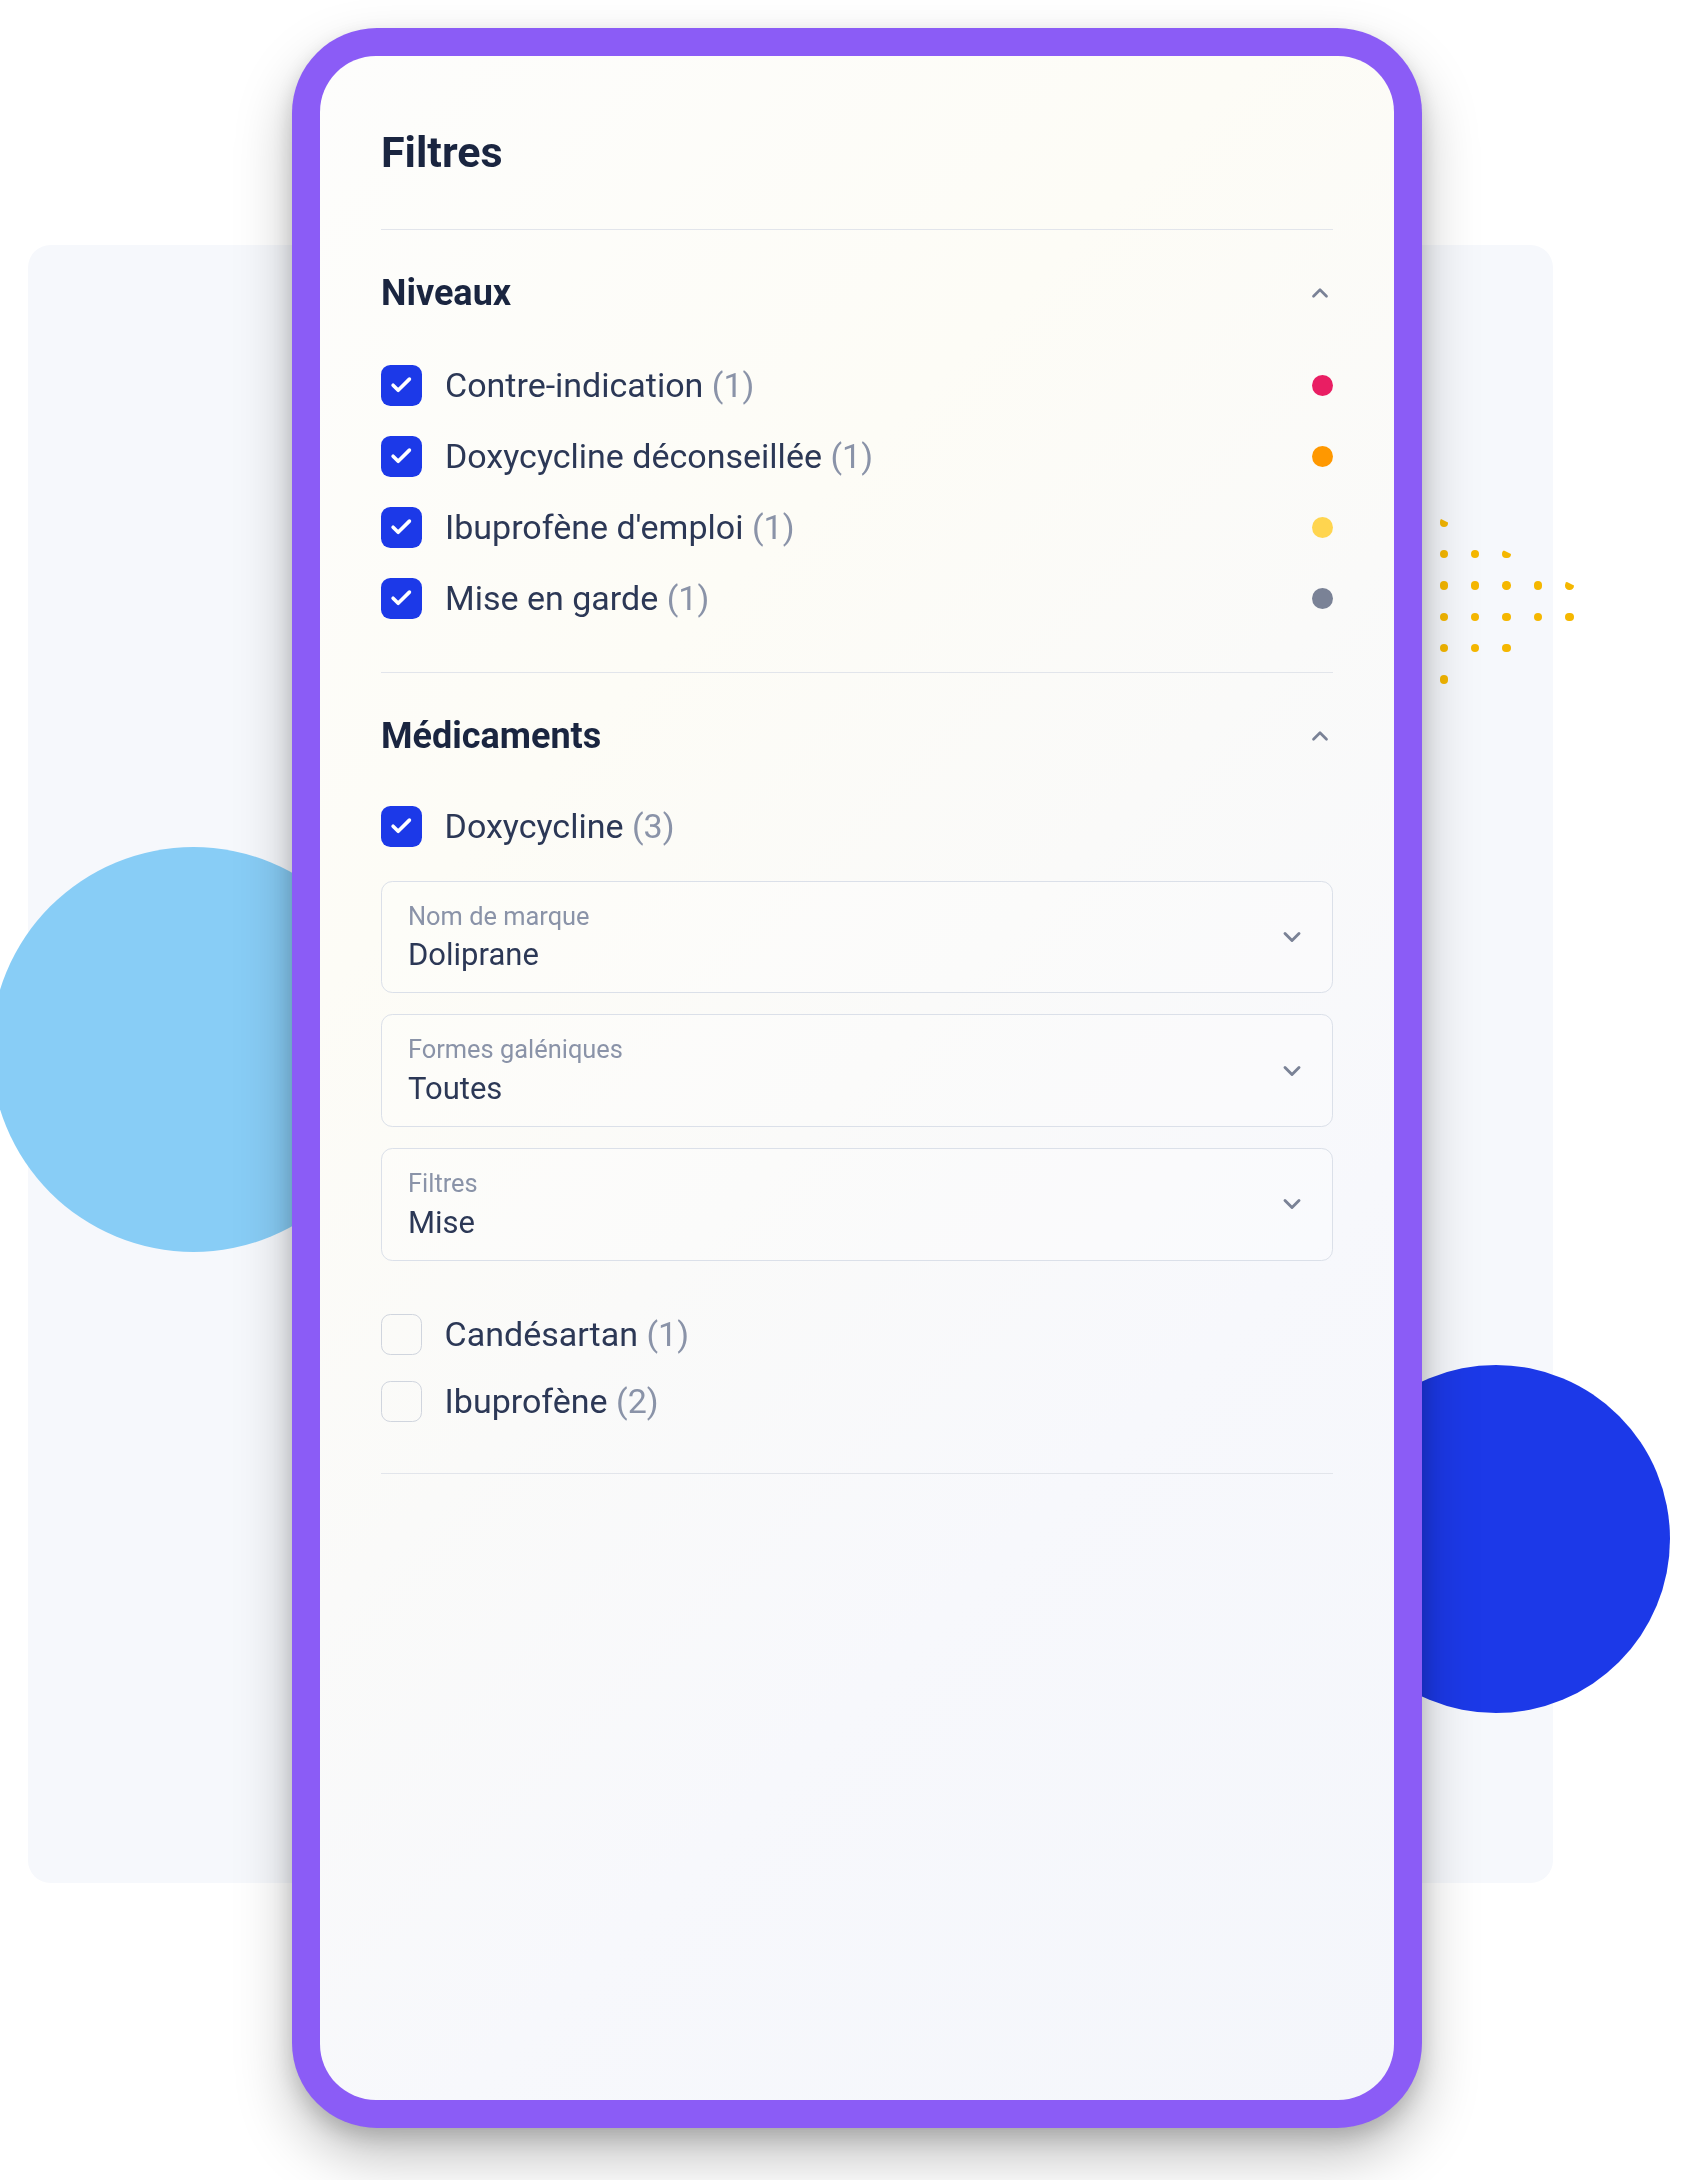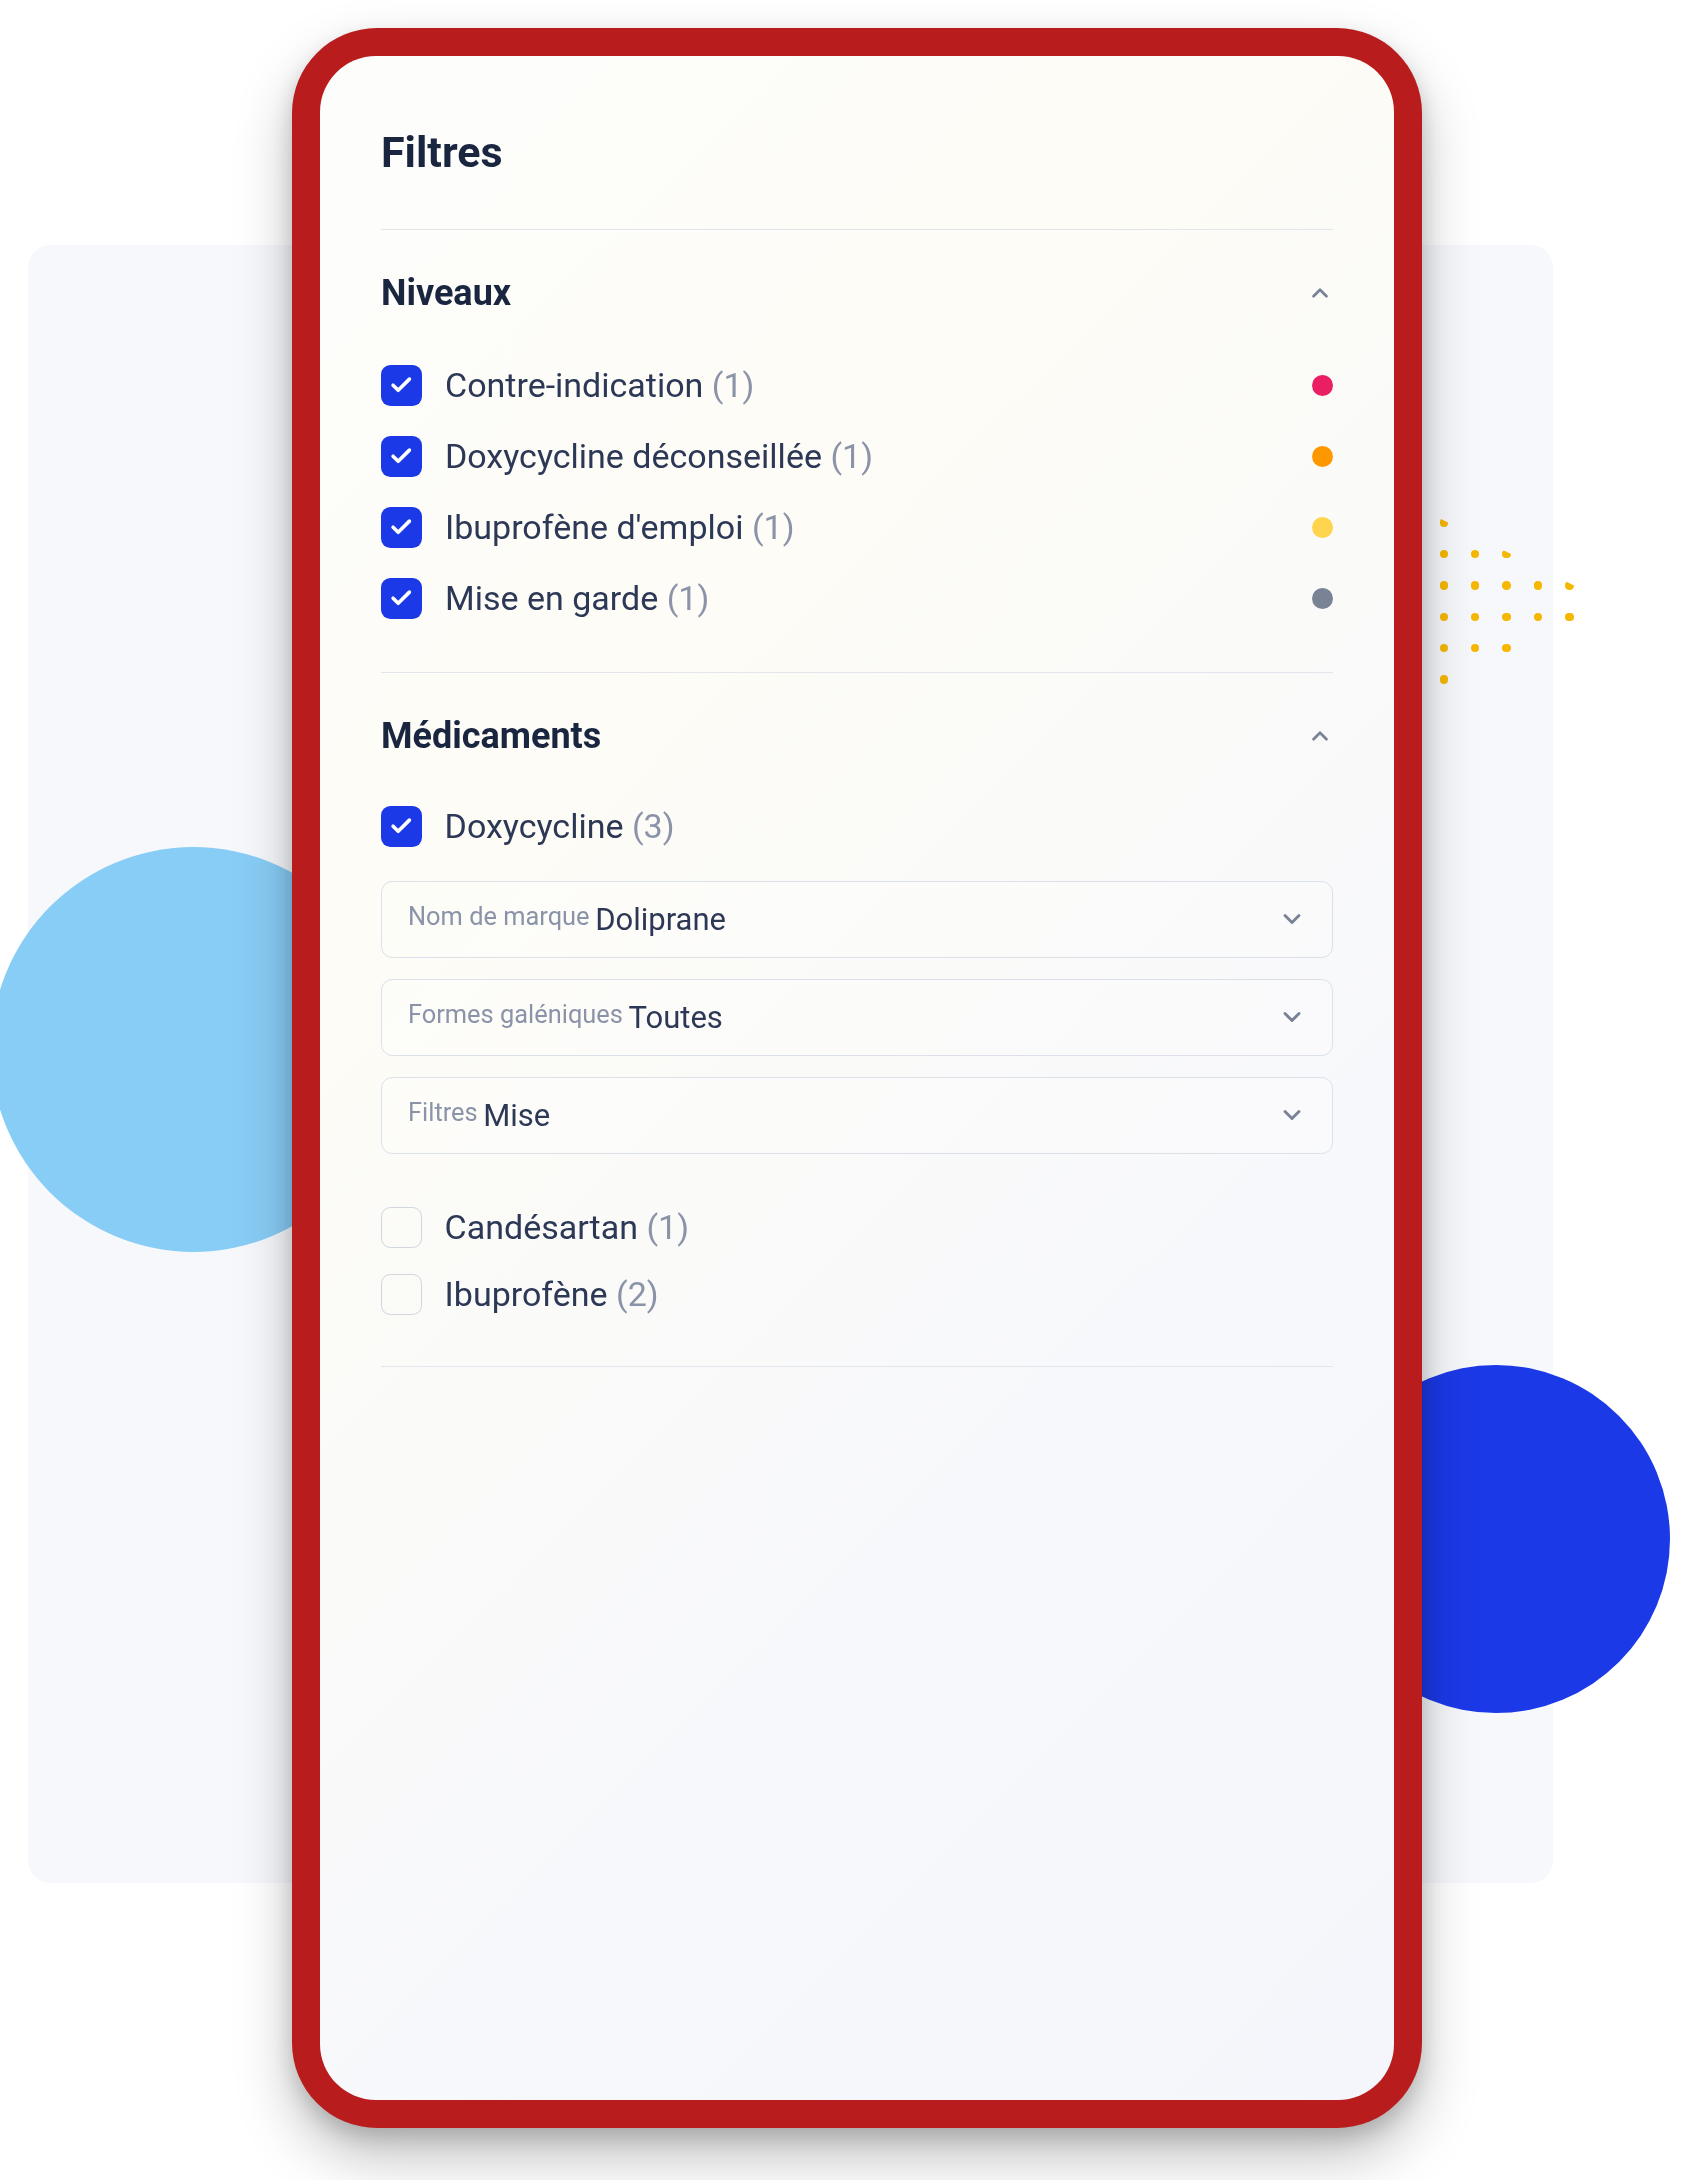--- a/index.html
+++ b/index.html
@@ -76,21 +76,21 @@
       background: #f5b700;
       border-radius: 50%;
     }
     
     .phone-frame {
       position: absolute;
       top: 28px;
       left: 292px;
       width: 1130px;
       height: 2100px;
-      background: #b91c1c;
+      background: #8b5cf6;
       border-radius: 85px;
       z-index: 3;
       padding: 28px;
       box-shadow: 0 28px 56px rgba(0,0,0,0.25), 0 9.4px 19px rgba(0,0,0,0.15);
     }
     
     .phone-screen {
       width: 100%;
       height: 100%;
       background: linear-gradient(135deg, #fdfdfc 0%, #fdfcf6 30%, #f7f8fc 70%, #f4f6fb 100%);
@@ -199,20 +199,21 @@
       margin-top: 21px;
       display: flex;
       justify-content: space-between;
       align-items: center;
       cursor: pointer;
       background: rgba(255,255,255,0.25);
     }
     
     .select-content {
       display: flex;
+      flex-direction: column;
       gap: 5.6px;
     }
     
     .select-label {
       font-size: 25.4px;
       color: #8a93a8;
     }
     
     .select-value {
       font-size: 31px;

